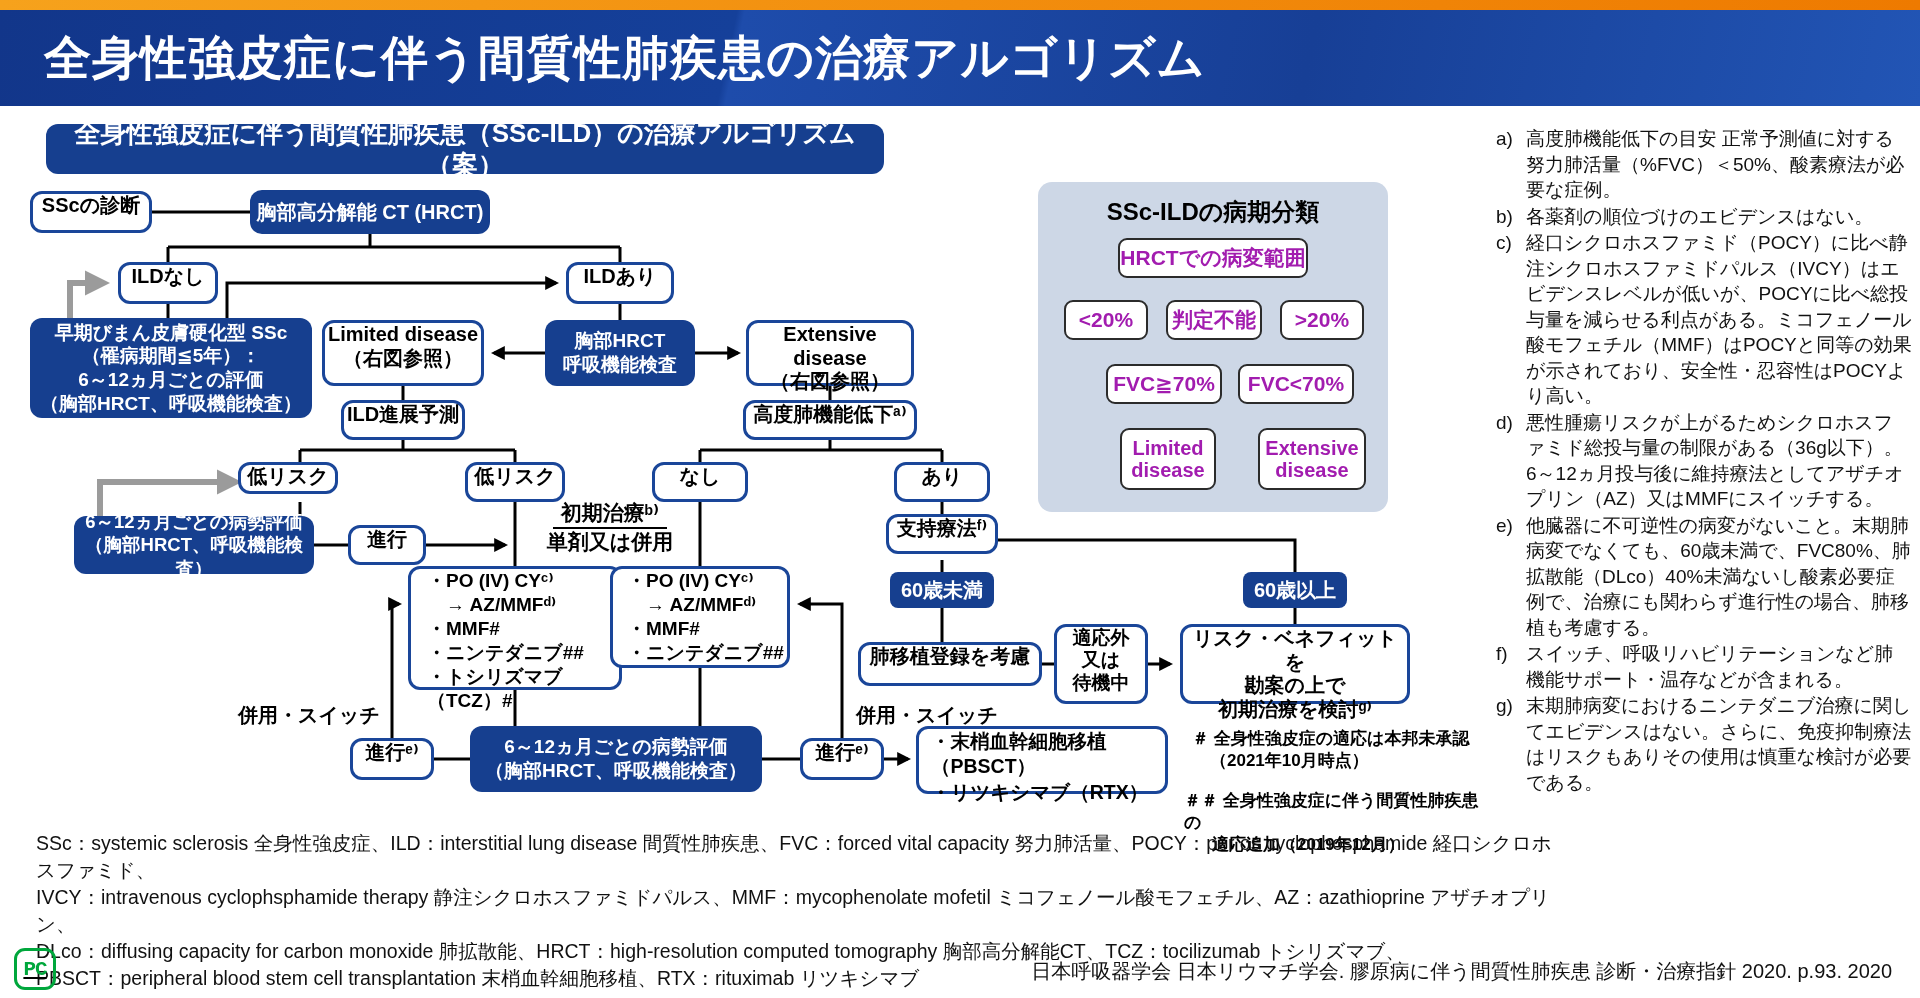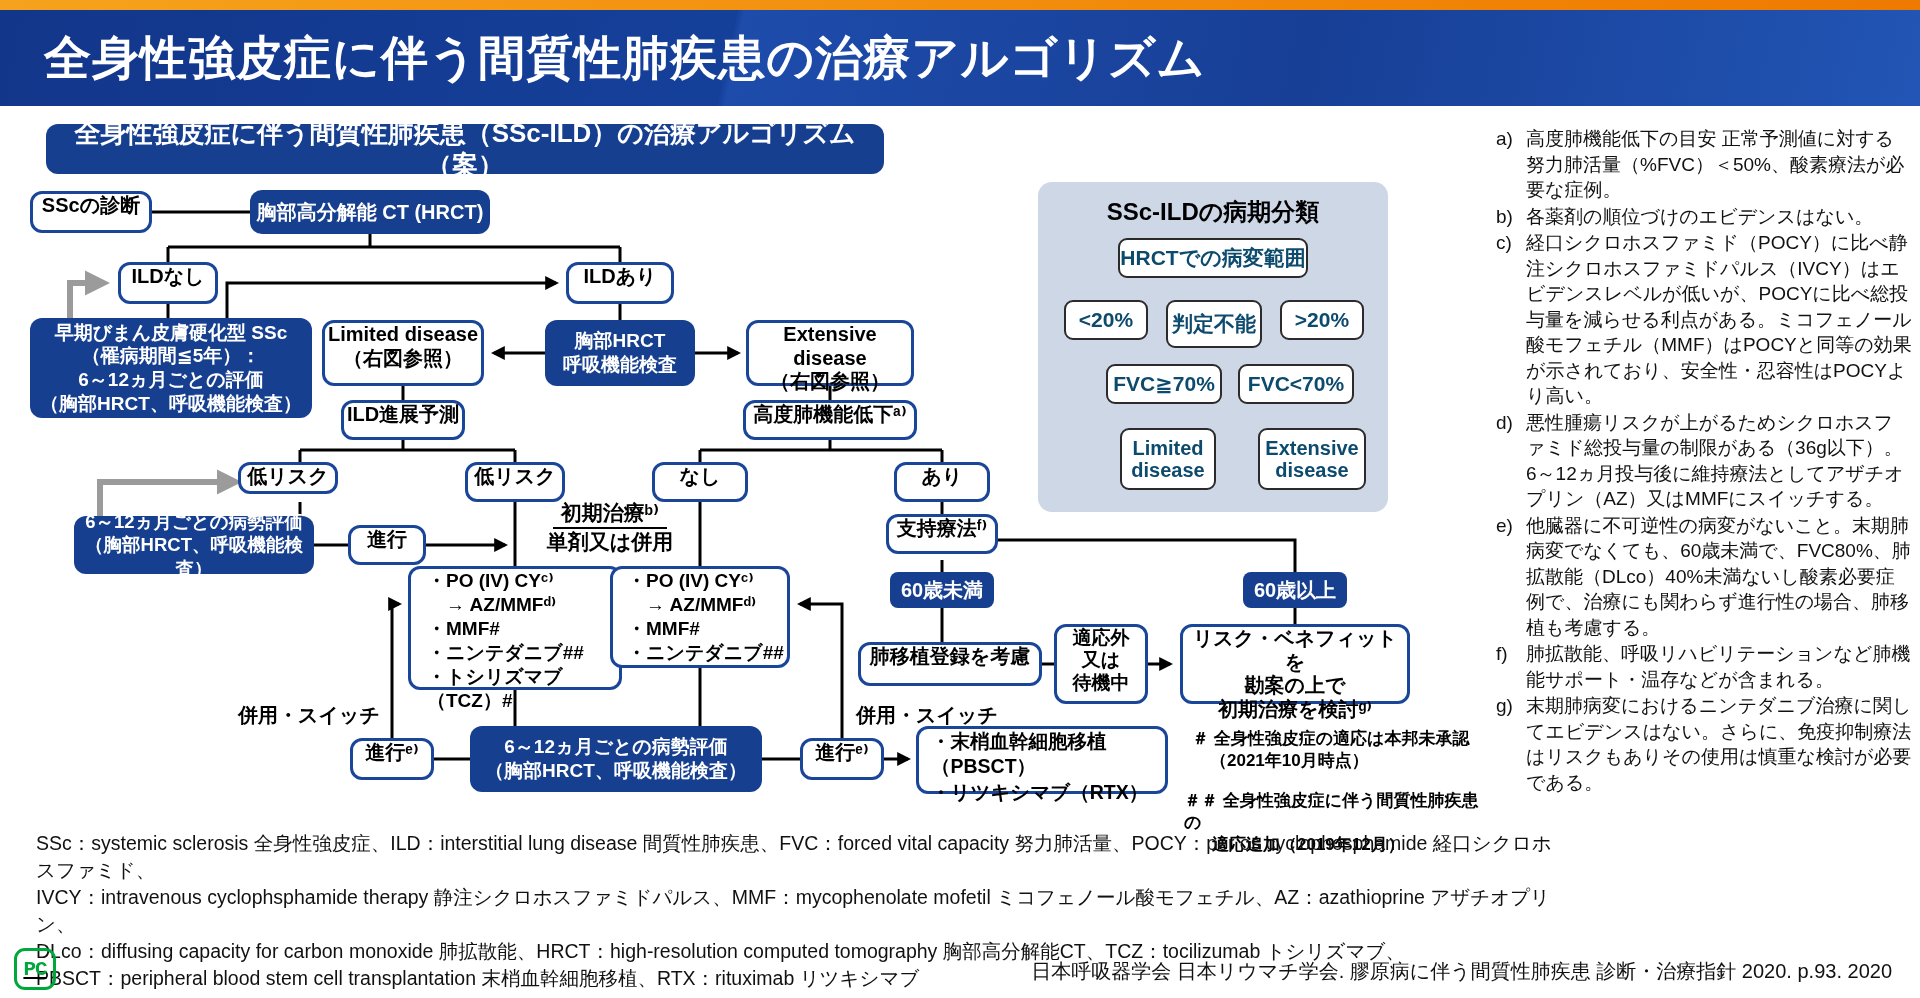--- a/index.html
+++ b/index.html
@@ -11,21 +11,21 @@
       align-items:center;justify-content:flex-start;flex-direction:column;
       font-weight:bold;color:#000;text-align:center;line-height:1.18;}
   
   .db{background:#163f8f;color:#fff;border-radius:12px;display:flex;
       align-items:center;justify-content:center;flex-direction:column;
       font-weight:bold;text-align:center;line-height:1.25;}
   .pill{border-radius:8px;}
   
   .pb{background:#fff;border:2.5px solid #2b2b2b;border-radius:9px;display:flex;
       align-items:center;justify-content:center;flex-direction:column;
-      font-weight:bold;color:#0c4a6e;text-align:center;line-height:1.1;}
+      font-weight:bold;color:#a21caf;text-align:center;line-height:1.1;}
   .lbl{font-weight:bold;color:#000;}
   #titleband{background:linear-gradient(102deg,#12368a 0%,#15409a 38%,#1e4cab 38.4%,#173f96 68%,#2255b5 100%);}
   #orangebar{background:linear-gradient(90deg,#f6a21c,#ee7a00);}
   .notes-row{display:flex;align-items:flex-start;margin:0 0 1px 0;}
   .notes-row .nl{flex:0 0 30px;font-size:19px;line-height:25.5px;color:#111;}
   .notes-row .nt{flex:1;font-size:19px;line-height:25.5px;color:#111;}
   .ft-line{font-size:19.5px;line-height:27px;color:#111;}
   .ul{display:inline-block;border-bottom:2.5px solid #000;padding:0 8px 1px 8px;}
 </style>
 </head>
@@ -262,21 +262,21 @@
   </div>
 
   <div class="abs" style="left:1038px;top:182px;width:350px;height:330px;background:#cdd7e6;border-radius:14px;"></div>
   <div class="abs lbl" style="left:1038px;top:196px;width:350px;text-align:center;font-size:24px;">SSc-ILDの病期分類</div>
   <div class="abs pb" style="left:1118px;top:238px;width:190px;height:40px;font-size:21px;">
     <span>HRCTでの病変範囲</span>
     </div>
   <div class="abs pb" style="left:1064px;top:300px;width:84px;height:40px;font-size:21px;">
     <span>&lt;20%</span>
     </div>
-  <div class="abs pb" style="left:1166px;top:300px;width:96px;height:48px;font-size:21px;">
+  <div class="abs pb" style="left:1166px;top:300px;width:96px;height:40px;font-size:21px;">
     <span>判定不能</span>
     </div>
   <div class="abs pb" style="left:1280px;top:300px;width:84px;height:40px;font-size:21px;">
     <span>&gt;20%</span>
     </div>
   <div class="abs pb" style="left:1106px;top:364px;width:116px;height:40px;font-size:21px;">
     <span>FVC≧70%</span>
     </div>
   <div class="abs pb" style="left:1238px;top:364px;width:116px;height:40px;font-size:21px;">
     <span>FVC&lt;70%</span>
@@ -306,21 +306,21 @@
     <div class="notes-row">
       <span class="nl">d)</span>
       <span class="nt">悪性腫瘍リスクが上がるためシクロホスファミド総投与量の制限がある（36g以下）。6～12ヵ月投与後に維持療法としてアザチオプリン（AZ）又はMMFにスイッチする。</span>
       </div>
     <div class="notes-row">
       <span class="nl">e)</span>
       <span class="nt">他臓器に不可逆性の病変がないこと。末期肺病変でなくても、60歳未満で、FVC80%、肺拡散能（DLco）40%未満ないし酸素必要症例で、治療にも関わらず進行性の場合、肺移植も考慮する。</span>
       </div>
     <div class="notes-row">
       <span class="nl">f)</span>
-      <span class="nt">肺拡散能、呼吸リハビリテーションなど肺機能サポート・温存などが含まれる。</span>
+      <span class="nt">スイッチ、呼吸リハビリテーションなど肺機能サポート・温存などが含まれる。</span>
       </div>
     <div class="notes-row">
       <span class="nl">g)</span>
       <span class="nt">末期肺病変におけるニンテダニブ治療に関してエビデンスはない。さらに、免疫抑制療法はリスクもありその使用は慎重な検討が必要である。</span>
       </div>
   </div>
 
   <div class="abs" style="left:36px;top:830px;width:1520px;">
     <div class="ft-line">SSc：systemic sclerosis 全身性強皮症、ILD：interstitial lung disease 間質性肺疾患、FVC：forced vital capacity 努力肺活量、POCY：per os cyclophosphamide 経口シクロホスファミド、</div>
     <div class="ft-line">IVCY：intravenous cyclophsphamide therapy 静注シクロホスファミドパルス、MMF：mycophenolate mofetil ミコフェノール酸モフェチル、AZ：azathioprine アザチオプリン、</div>

